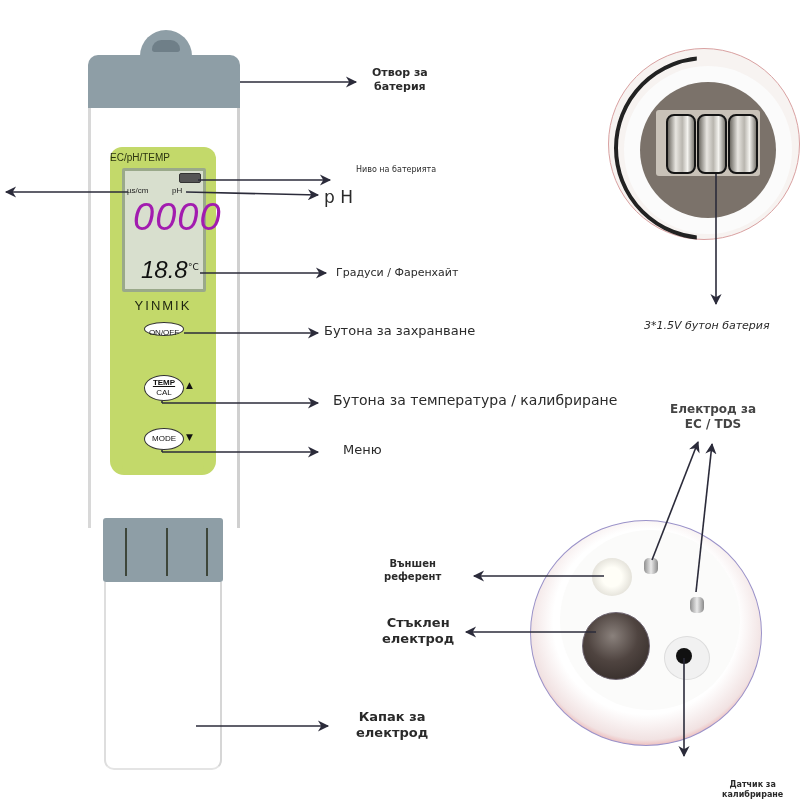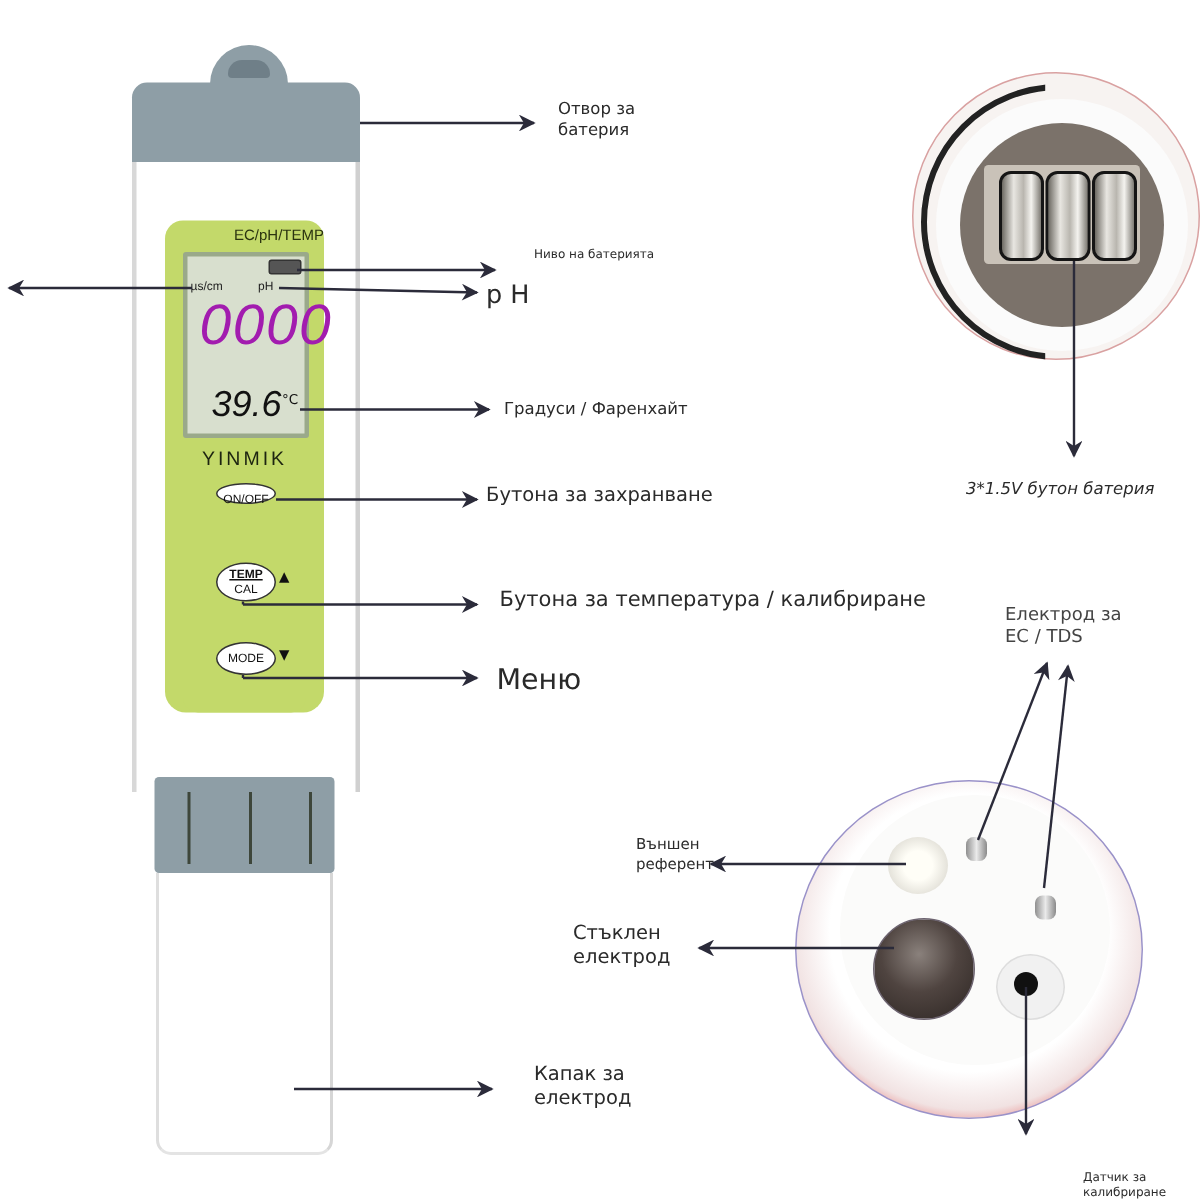--- a/index.html
+++ b/index.html
@@ -1,27 +1,27 @@
 <!DOCTYPE html>
 <html><head>
 <meta charset="utf-8">
 <style>
   html,body{margin:0;padding:0;background:#ffffff;}
   body{width:800px;height:800px;position:relative;overflow:hidden;font-family:"DejaVu Sans",sans-serif;color:#222;}
   .label{position:absolute;color:#2a2a2a;line-height:1.25;white-space:nowrap;}
-  .lbl-center{text-align:left;}
+  .lbl-center{text-align:center;font-weight:bold;}
   svg{position:absolute;left:0;top:0;}
   
   .pen-cap-top{position:absolute;left:88px;top:55px;width:152px;height:55px;background:#8e9ea6;border-radius:10px 10px 2px 2px;}
   .pen-loop{position:absolute;left:140px;top:30px;width:52px;height:34px;background:#8e9ea6;border-radius:26px 26px 0 0;}
   .pen-loop-hole{position:absolute;left:152px;top:40px;width:28px;height:12px;background:#6f7f88;border-radius:14px 14px 4px 4px;}
   .pen-body{position:absolute;left:88px;top:108px;width:152px;height:420px;background:#ffffff;border-left:3px solid #d8d8d8;border-right:3px solid #d0d0d0;box-sizing:border-box;}
   .green-panel{position:absolute;left:110px;top:147px;width:106px;height:328px;background:#c3d96a;border-radius:12px 12px 14px 14px;}
   .green-neck{position:absolute;left:122px;top:330px;width:82px;height:145px;background:#c3d96a;border-radius:0 0 10px 10px;}
-  .panel-title{position:absolute;left:110px;top:152px;width:106px;text-align:right;font-size:10px;color:#2b3410;font-family:"Liberation Sans",sans-serif;}
+  .panel-title{position:absolute;left:110px;top:152px;width:106px;text-align:left;font-size:10px;color:#2b3410;font-family:"Liberation Sans",sans-serif;}
   .lcd{position:absolute;left:122px;top:168px;width:84px;height:124px;background:#d8dfce;border:3px solid #9aa98a;box-sizing:border-box;border-radius:2px;}
   .lcd-unit{position:absolute;font-size:8px;color:#222;font-family:"Liberation Sans",sans-serif;}
   .lcd-main{position:absolute;left:133px;top:196px;font-size:38px;font-style:italic;letter-spacing:1px;color:#a21caf;font-family:"Liberation Sans",sans-serif;}
   .lcd-temp{position:absolute;left:141px;top:256px;font-size:24px;font-style:italic;color:#111;font-family:"Liberation Sans",sans-serif;}
   .lcd-degc{position:absolute;left:188px;top:262px;font-size:9px;color:#111;}
   .battery-ic{position:absolute;left:179px;top:173px;width:20px;height:8px;border:1.5px solid #333;border-radius:2px;background:#555;}
   .brand{position:absolute;left:110px;top:298px;width:106px;text-align:center;font-size:13px;letter-spacing:2px;color:#1d2410;font-family:"Liberation Sans",sans-serif;}
   .btn-oval{position:absolute;background:#fff;border:1.5px solid #333;border-radius:50%;font-size:8px;text-align:center;color:#111;box-sizing:border-box;font-family:"Liberation Sans",sans-serif;}
   .tri{position:absolute;font-size:9px;color:#111;}
   .grip{position:absolute;left:103px;top:518px;width:120px;height:64px;background:#8e9ea6;border-radius:3px;}
@@ -53,21 +53,21 @@
   <div class="pen-body"></div>
   <div class="green-panel"></div>
   <div class="green-neck"></div>
   <div class="panel-title">EC/pH/TEMP</div>
 
   <div class="lcd"></div>
   <div class="battery-ic"></div>
   <div class="lcd-unit" style="left:127px;top:186px;">µs/cm</div>
   <div class="lcd-unit" style="left:172px;top:186px;">pH</div>
   <div class="lcd-main">0000</div>
-  <div class="lcd-temp">39.6</div>
+  <div class="lcd-temp">18.8</div>
   <div class="lcd-degc">°C</div>
   <div class="brand">YINMIK</div>
 
   <div class="btn-oval" style="left:144px;top:322px;width:40px;height:14px;line-height:20px;">ON/OFF</div>
 
   <div class="btn-oval" style="left:144px;top:375px;width:40px;height:26px;line-height:10px;padding-top:2px;">
     <div style="text-decoration:underline;font-weight:bold;">TEMP</div>
     <div>CAL</div>
   </div>
   <div class="tri" style="left:186px;top:380px;">▲</div>
@@ -133,31 +133,31 @@
 
 <div class="label lbl-center" style="left:372px;top:66px;font-size:11px;">
   <div>Отвор за</div>
   <div>батерия</div>
 </div>
 <div class="label" style="left:356px;top:165px;font-size:8px;">Ниво на батерията</div>
 <div class="label" style="left:324px;top:187px;font-size:17px;">p H</div>
 <div class="label" style="left:336px;top:266px;font-size:11px;">Градуси / Фаренхайт</div>
 <div class="label" style="left:324px;top:323px;font-size:13px;">Бутона за захранване</div>
 <div class="label" style="left:333px;top:392px;font-size:14px;">Бутона за температура / калибриране</div>
-<div class="label" style="left:331px;top:442px;font-size:19px;">Меню</div>
+<div class="label" style="left:343px;top:442px;font-size:13px;">Меню</div>
 <div class="label lbl-center" style="left:356px;top:709px;font-size:13px;">
   <div>Капак за</div>
   <div>електрод</div>
 </div>
 <div class="label" style="left:644px;top:319px;font-size:11px;font-style:italic;">3*1.5V бутон батерия</div>
 <div class="label lbl-center" style="left:670px;top:402px;font-size:12px;color:#444;">
   <div>Електрод за</div>
   <div>EC / TDS</div>
 </div>
-<div class="label lbl-center" style="left:424px;top:558px;font-size:10px;">
+<div class="label lbl-center" style="left:384px;top:558px;font-size:10px;">
   <div>Външен</div>
   <div>референт</div>
 </div>
 <div class="label lbl-center" style="left:382px;top:615px;font-size:13px;">
   <div>Стъклен</div>
   <div>електрод</div>
 </div>
 <div class="label lbl-center" style="left:722px;top:743px;font-size:8px;margin-top:37px;">
   <div>Датчик за</div>
   <div>калибриране</div>

